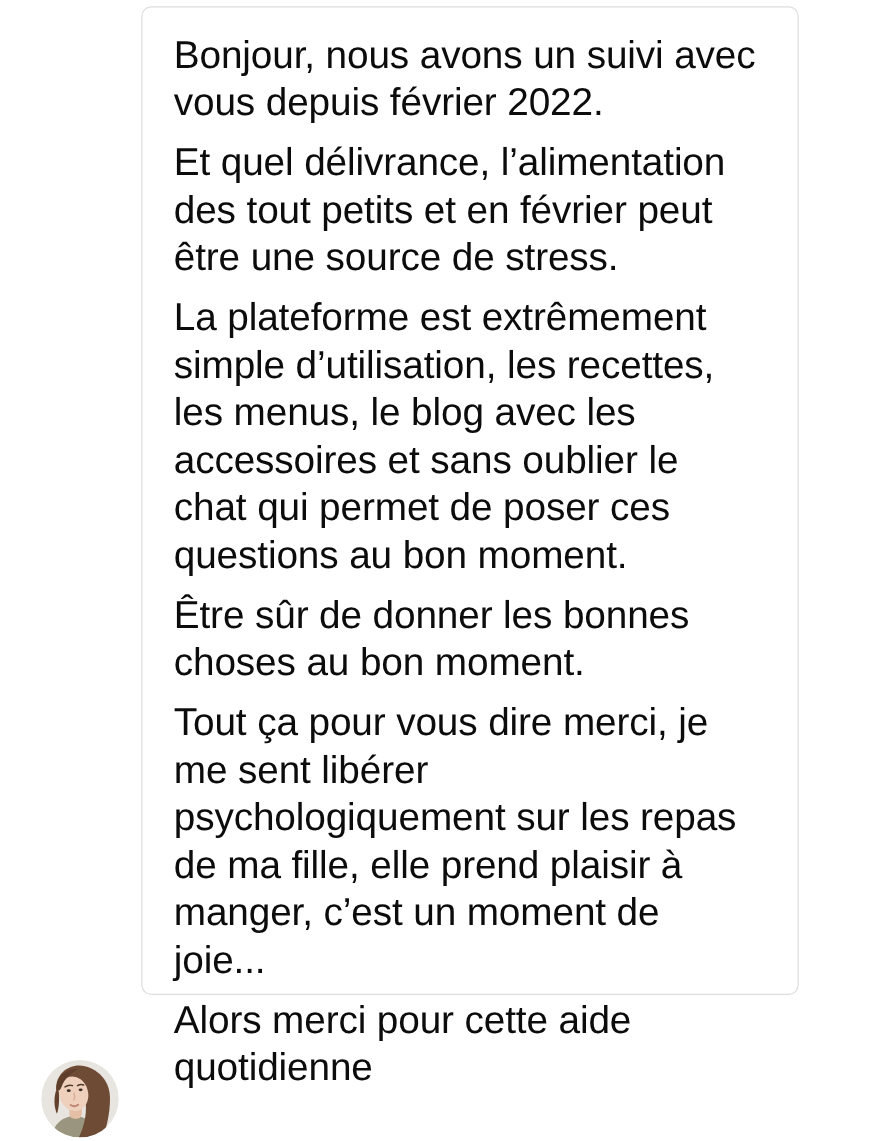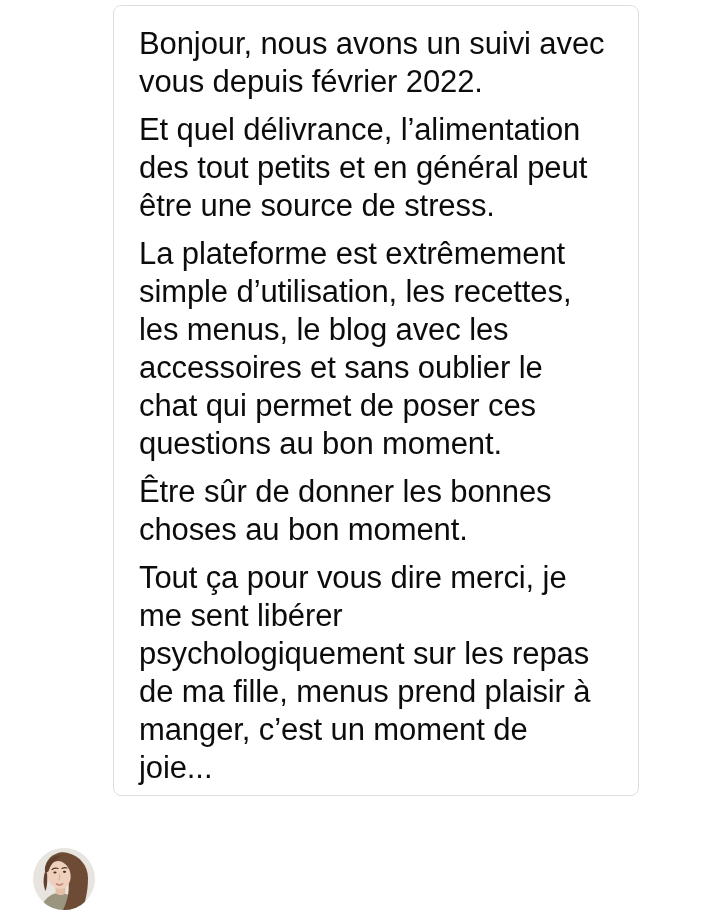--- a/index.html
+++ b/index.html
@@ -46,36 +46,38 @@
 </style>
 </head>
 <body>
 
 <div class="screen">
 
   <div class="bubble">
     <p>Bonjour, nous avons un suivi avec
 vous depuis février 2022.</p>
     <p>Et quel délivrance, l’alimentation
-des tout petits et en général peut
+des tout petits et en février peut
 être une source de stress.</p>
     <p>La plateforme est extrêmement
 simple d’utilisation, les recettes,
 les menus, le blog avec les
 accessoires et sans oublier le
 chat qui permet de poser ces
 questions au bon moment.</p>
     <p>Être sûr de donner les bonnes
 choses au bon moment.</p>
     <p>Tout ça pour vous dire merci, je
 me sent libérer
 psychologiquement sur les repas
-de ma fille, menus prend plaisir à
+de ma fille, elle prend plaisir à
 manger, c’est un moment de
 joie...</p>
+    <p>Alors merci pour cette aide
+quotidienne</p>
   </div>
 
   <div class="avatar">
     <svg viewBox="0 0 62 62" xmlns="http://www.w3.org/2000/svg" aria-hidden="true">
 
       <circle cx="31" cy="31" r="31" fill="#e8e4df"></circle>
 
       <path d="M8 62 C10 50 19 44 29 45 C38 46 44 53 45 62 Z" fill="#9a957e"></path>
 
       <rect x="22.5" y="35" width="10" height="12" rx="4" fill="#e4bfa6"></rect>

